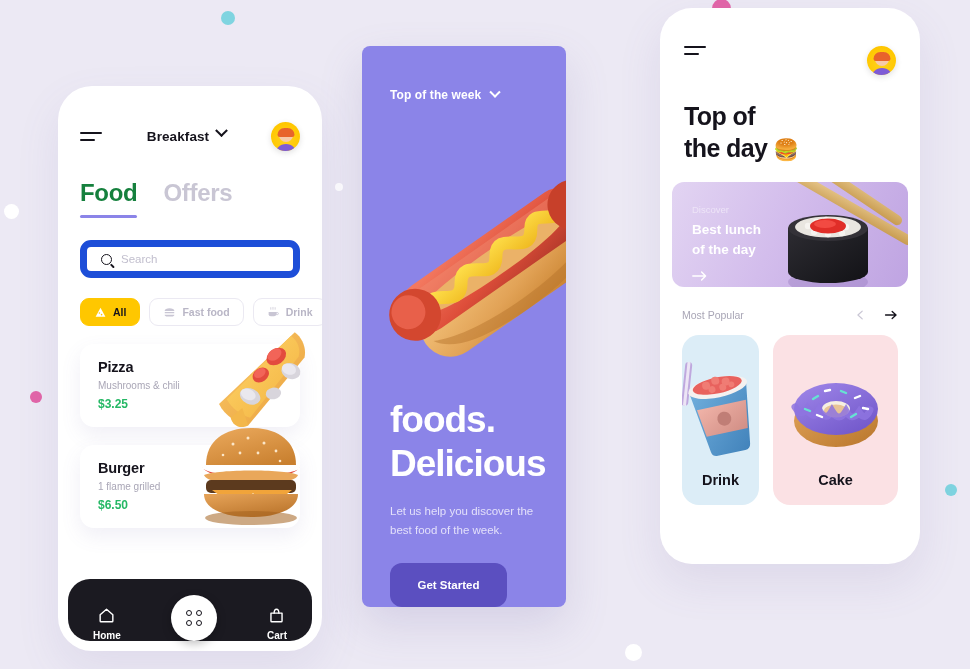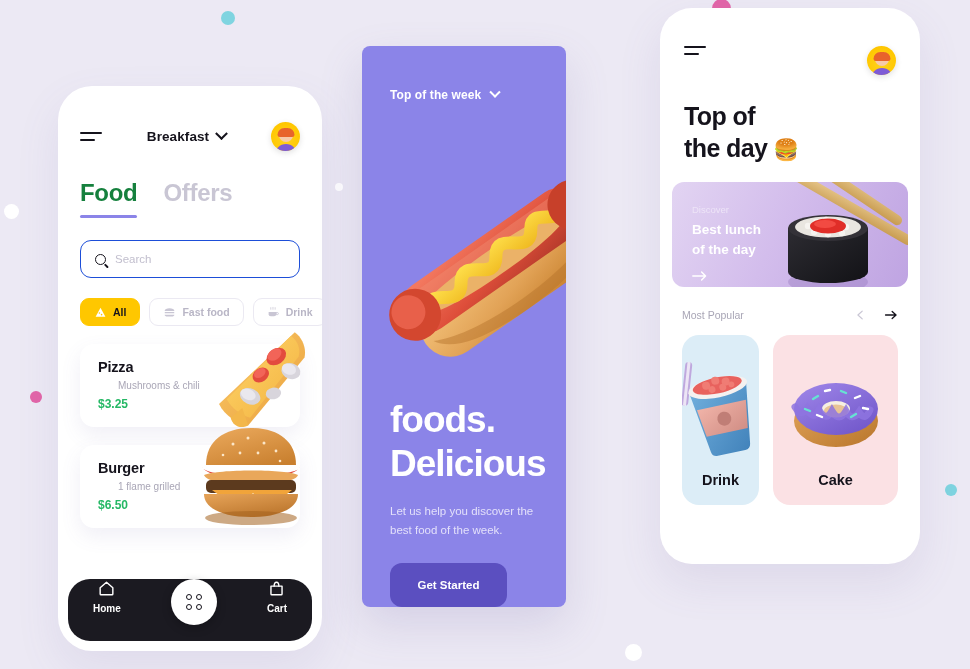--- a/index.html
+++ b/index.html
@@ -30,21 +30,21 @@
   }
   .l-topbar {
     display: flex; align-items: center; justify-content: space-between;
     padding: 36px 22px 0 22px;
   }
   .hamburger { width: 22px; display: flex; flex-direction: column; gap: 5px; cursor: pointer; }
   .hamburger i { display: block; height: 2px; background: #15131C; border-radius: 2px; }
   .hamburger i:nth-child(1) { width: 22px; }
   .hamburger i:nth-child(2) { width: 15px; }
 
-  .meal-select { display: flex; align-items: center; gap: 8px; font-size: 13.5px;
+  .meal-select { display: flex; gap: 8px; font-size: 13.5px;
                  font-weight: bold; color: #15131C; cursor: pointer; letter-spacing: .1px; }
   .chev { width: 9px; height: 9px; border-right: 2px solid #15131C; border-bottom: 2px solid #15131C;
           transform: rotate(45deg) translate(-2px,-2px); }
 
   .avatar {
     width: 29px; height: 29px; border-radius: 50%;
     background: radial-gradient(circle at 50% 60%, #FFD21E 0%, #FFC700 70%, #F5B800 100%);
     position: relative; overflow: hidden; cursor: pointer;
     box-shadow: 0 2px 6px rgba(0,0,0,.12);
   }
@@ -56,21 +56,21 @@
                   width: 22px; height: 11px; border-radius: 11px 11px 0 0; background: #7E5BD6; }
 
   .tabs { display: flex; gap: 26px; padding: 28px 22px 0 22px; align-items: flex-start; }
   .tab { font-size: 24px; font-weight: bold; color: #C9C6D4; cursor: pointer; letter-spacing: -.3px; }
   .tab.active { color: #15803d; }
   .tab.active::after { content: ""; display: block; height: 3px; border-radius: 3px;
                        background: #8B84E8; margin-top: 8px; width: 100%; }
 
   .search-box {
     margin: 22px 22px 0 22px; height: 38px; border-radius: 11px;
-    border: 1px solid #1d4ed8; background: #FFF;
+    border: 7px solid #1d4ed8; background: #FFF;
     display: flex; align-items: center; gap: 9px; padding: 0 14px; cursor: text;
   }
   .search-box .mag { width: 11px; height: 11px; border: 1.6px solid #15131C; border-radius: 50%;
                      position: relative; flex: none; }
   .search-box .mag::after { content:""; position:absolute; right:-4px; bottom:-3px; width:5px; height:1.6px;
                             background:#15131C; transform: rotate(45deg); border-radius: 2px; }
   .search-box .ph { font-size: 11.5px; color: #C2BFCE; }
 
   .chips { display: flex; gap: 9px; padding: 20px 36px 0 22px; }
   .chip {
@@ -81,28 +81,28 @@
   .chip.active { background: #FFC700; border-color: #FFC700; color: #15131C; }
   .chip-ic { width: 13px; height: 13px; flex: none; display:block; }
 
   .food-card {
     position: relative; margin: 18px 22px 0 22px; height: 83px;
     background: #FFF; border-radius: 14px;
     box-shadow: 0 8px 20px rgba(112, 98, 168, 0.10);
     padding: 15px 0 0 18px;
   }
   .food-card .name { font-size: 14.5px; font-weight: bold; color: #15131C; letter-spacing: -.2px; }
-  .food-card .desc { font-size: 10px; color: #A9A6B6; margin-top: 5px; margin-left: 20px; }
+  .food-card .desc { font-size: 10px; color: #A9A6B6; margin-top: 5px; }
   .food-card .price { font-size: 12px; color: #25B865; font-weight: bold; margin-top: 6px; }
   .food-art { position: absolute; pointer-events: none; }
 
   .bottom-nav {
     position: absolute; left: 10px; right: 10px; bottom: 10px; height: 62px;
     background: #1B1A21; border-radius: 22px;
-    display: flex; align-items: flex-start; justify-content: space-around;
+    display: flex; align-items: flex-end; justify-content: space-around;
   }
   .nav-item { display: flex; flex-direction: column; align-items: center; gap: 5px; cursor: pointer; }
   .nav-item span { font-size: 10px; color: #FFF; font-weight: bold; }
   .fab {
     width: 46px; height: 46px; border-radius: 50%; background: #FFF; cursor: pointer;
     display: flex; align-items: center; justify-content: center;
     box-shadow: 0 3px 10px rgba(0,0,0,.25);
   }
   .fab .grid2 { display: grid; grid-template-columns: 6px 6px; grid-template-rows: 6px 6px; gap: 4px; }
   .fab .grid2 i { width: 6px; height: 6px; border-radius: 50%; border: 1.6px solid #15131C; box-sizing: border-box; }

